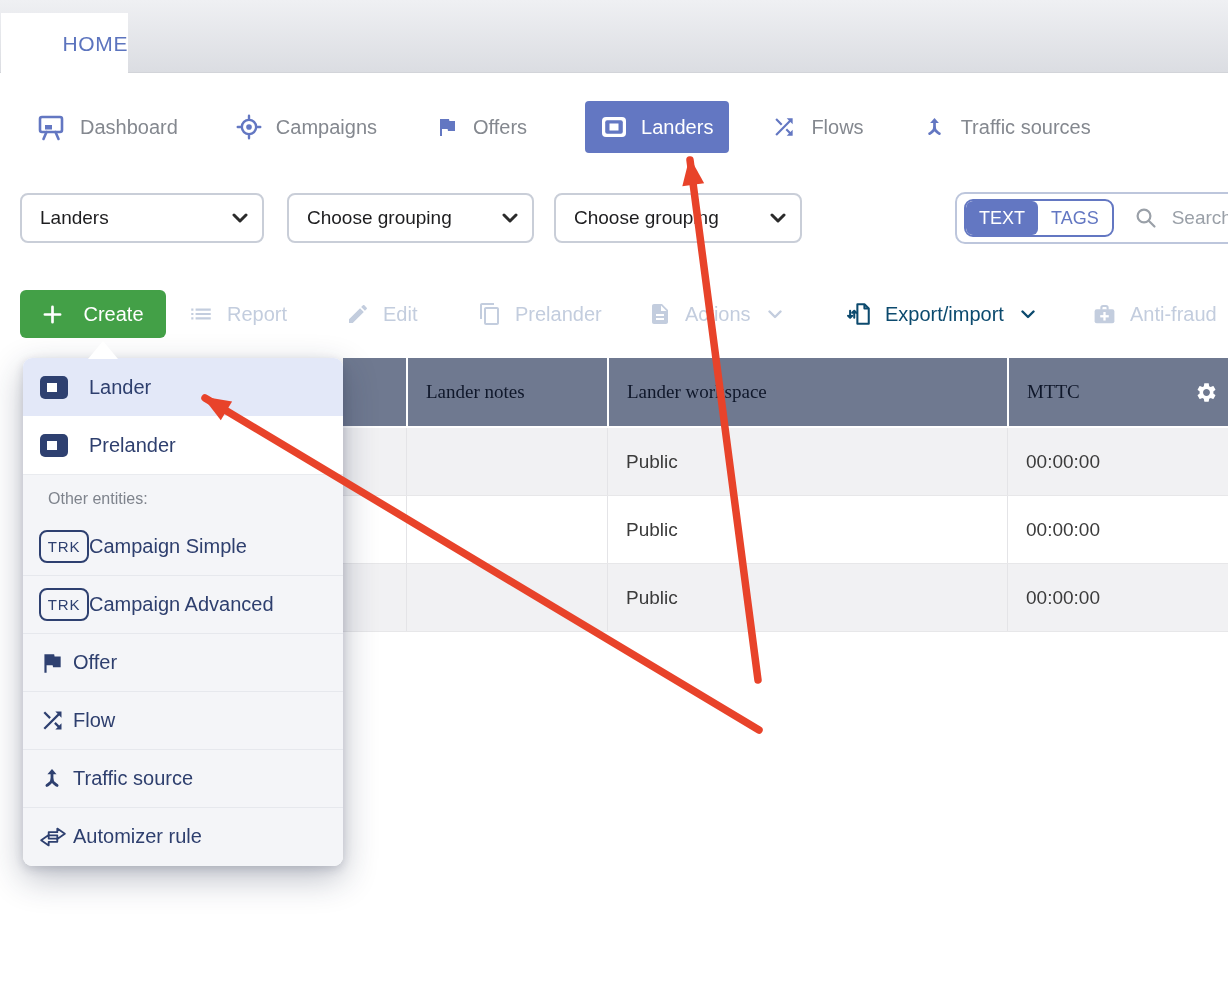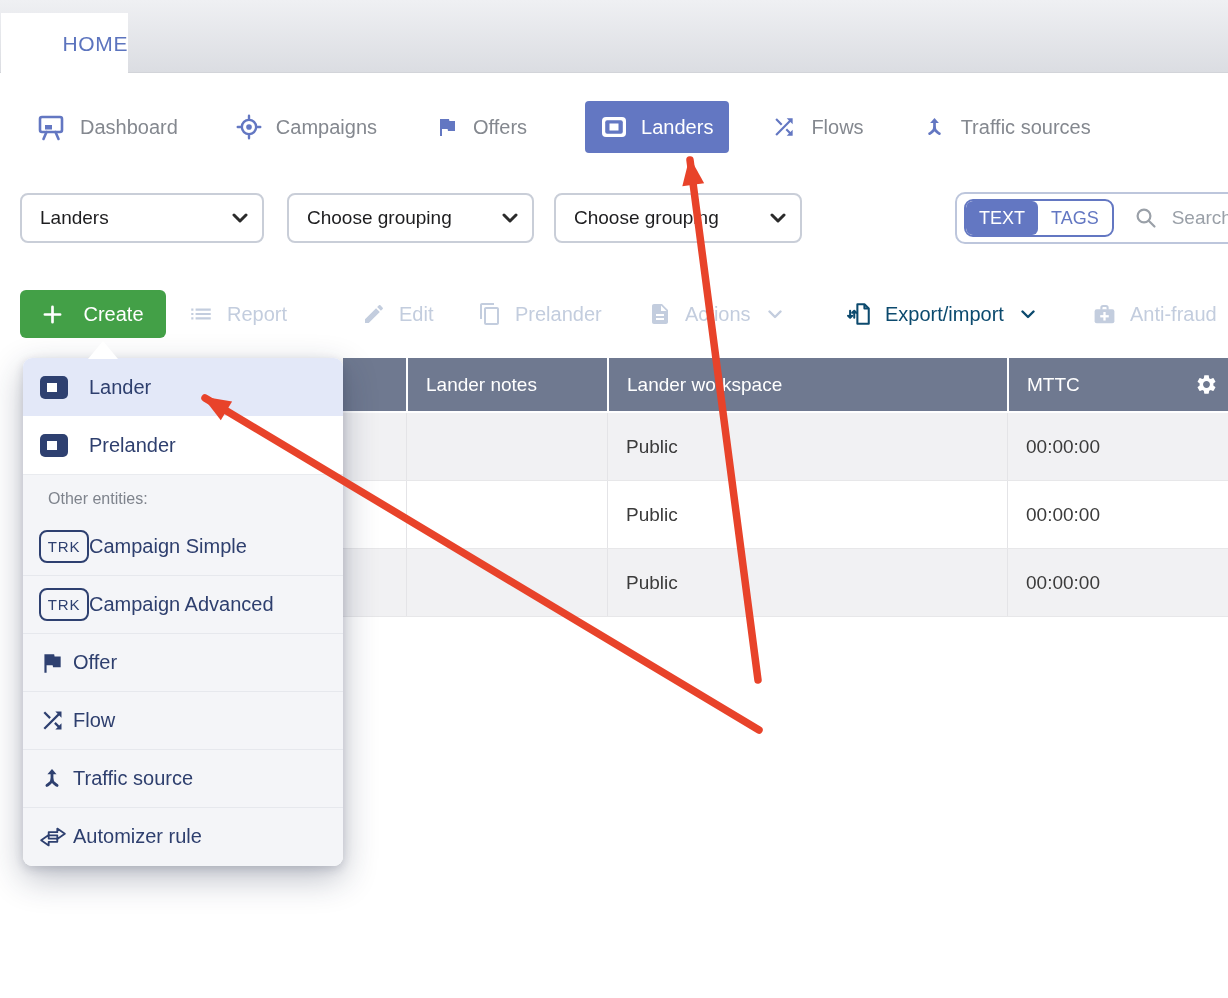--- a/index.html
+++ b/index.html
@@ -50,22 +50,22 @@
     background:#43A047; border-radius:6px; color:#fff; display:flex;
     align-items:center; justify-content:center; gap:20px; font-size:20px; cursor:pointer; }
   .tb { position:absolute; top:290px; height:48px; display:flex; align-items:center;
     gap:13px; font-size:20px; white-space:nowrap; }
   .tb.disabled { color:#C3CDDE; }
   .tb.enabled  { color:#0c4a6e; cursor:pointer; }
   .tb .chev { margin-left:4px; }
 
   
   .table { position:absolute; left:343px; top:358px; width:885px; }
-  .thead { display:flex; height:55px; background:#6F7990; color:#ffffff;
-    font-size:19px; border-bottom:2px solid #fff; }
+  .thead { display:flex; height:70px; background:#6F7990; color:#0f172a;
+    font-size:19px; border-bottom:2px solid #fff;font-family:Liberation Serif, serif; }
   .th { display:flex; align-items:center; padding-left:18px; border-left:2px solid #fff; }
   .th:first-child { border-left:none; padding-left:0; }
   .row { display:flex; height:68px; font-size:19px; color:#3B3B3B;
     border-bottom:1px solid #E7E7E9; background:#fff; }
   .row.odd { background:#F1F1F3; }
   .td { display:flex; align-items:center; padding-left:18px; border-left:1px solid #E4E4E7; }
   .td:first-child { border-left:none; padding-left:0; }
   .c0 { width:63px; } .c1 { width:201px; } .c2 { width:400px; } .c3 { width:221px; }
   .th.c3 { justify-content:space-between; padding-right:10px; }
 
@@ -208,21 +208,21 @@
 
 <div class="tb disabled" style="left:188px;">
   <span>
     <svg width="26" height="26" viewBox="0 0 24 24" fill="currentColor">
       <path d="M3 13h2v-2H3v2zm0 4h2v-2H3v2zm0-8h2V7H3v2zm4 4h14v-2H7v2zm0 4h14v-2H7v2zM7 7v2h14V7H7z"></path>
     </svg>
   </span>
   <span>Report</span>
 </div>
 
-<div class="tb disabled" style="left:362px;">
+<div class="tb disabled" style="left:346px;">
   <span>
     <svg width="24" height="24" viewBox="0 0 24 24" fill="currentColor">
       <path d="M3 17.25V21h3.75L17.81 9.94l-3.75-3.75L3 17.25zM20.71 7.04c.39-.39.39-1.02 0-1.41l-2.34-2.34c-.39-.39-1.02-.39-1.41 0l-1.83 1.83 3.75 3.75 1.83-1.83z"></path>
     </svg>
   </span>
   <span>Edit</span>
 </div>
 
 <div class="tb disabled" style="left:478px;">
   <span>

